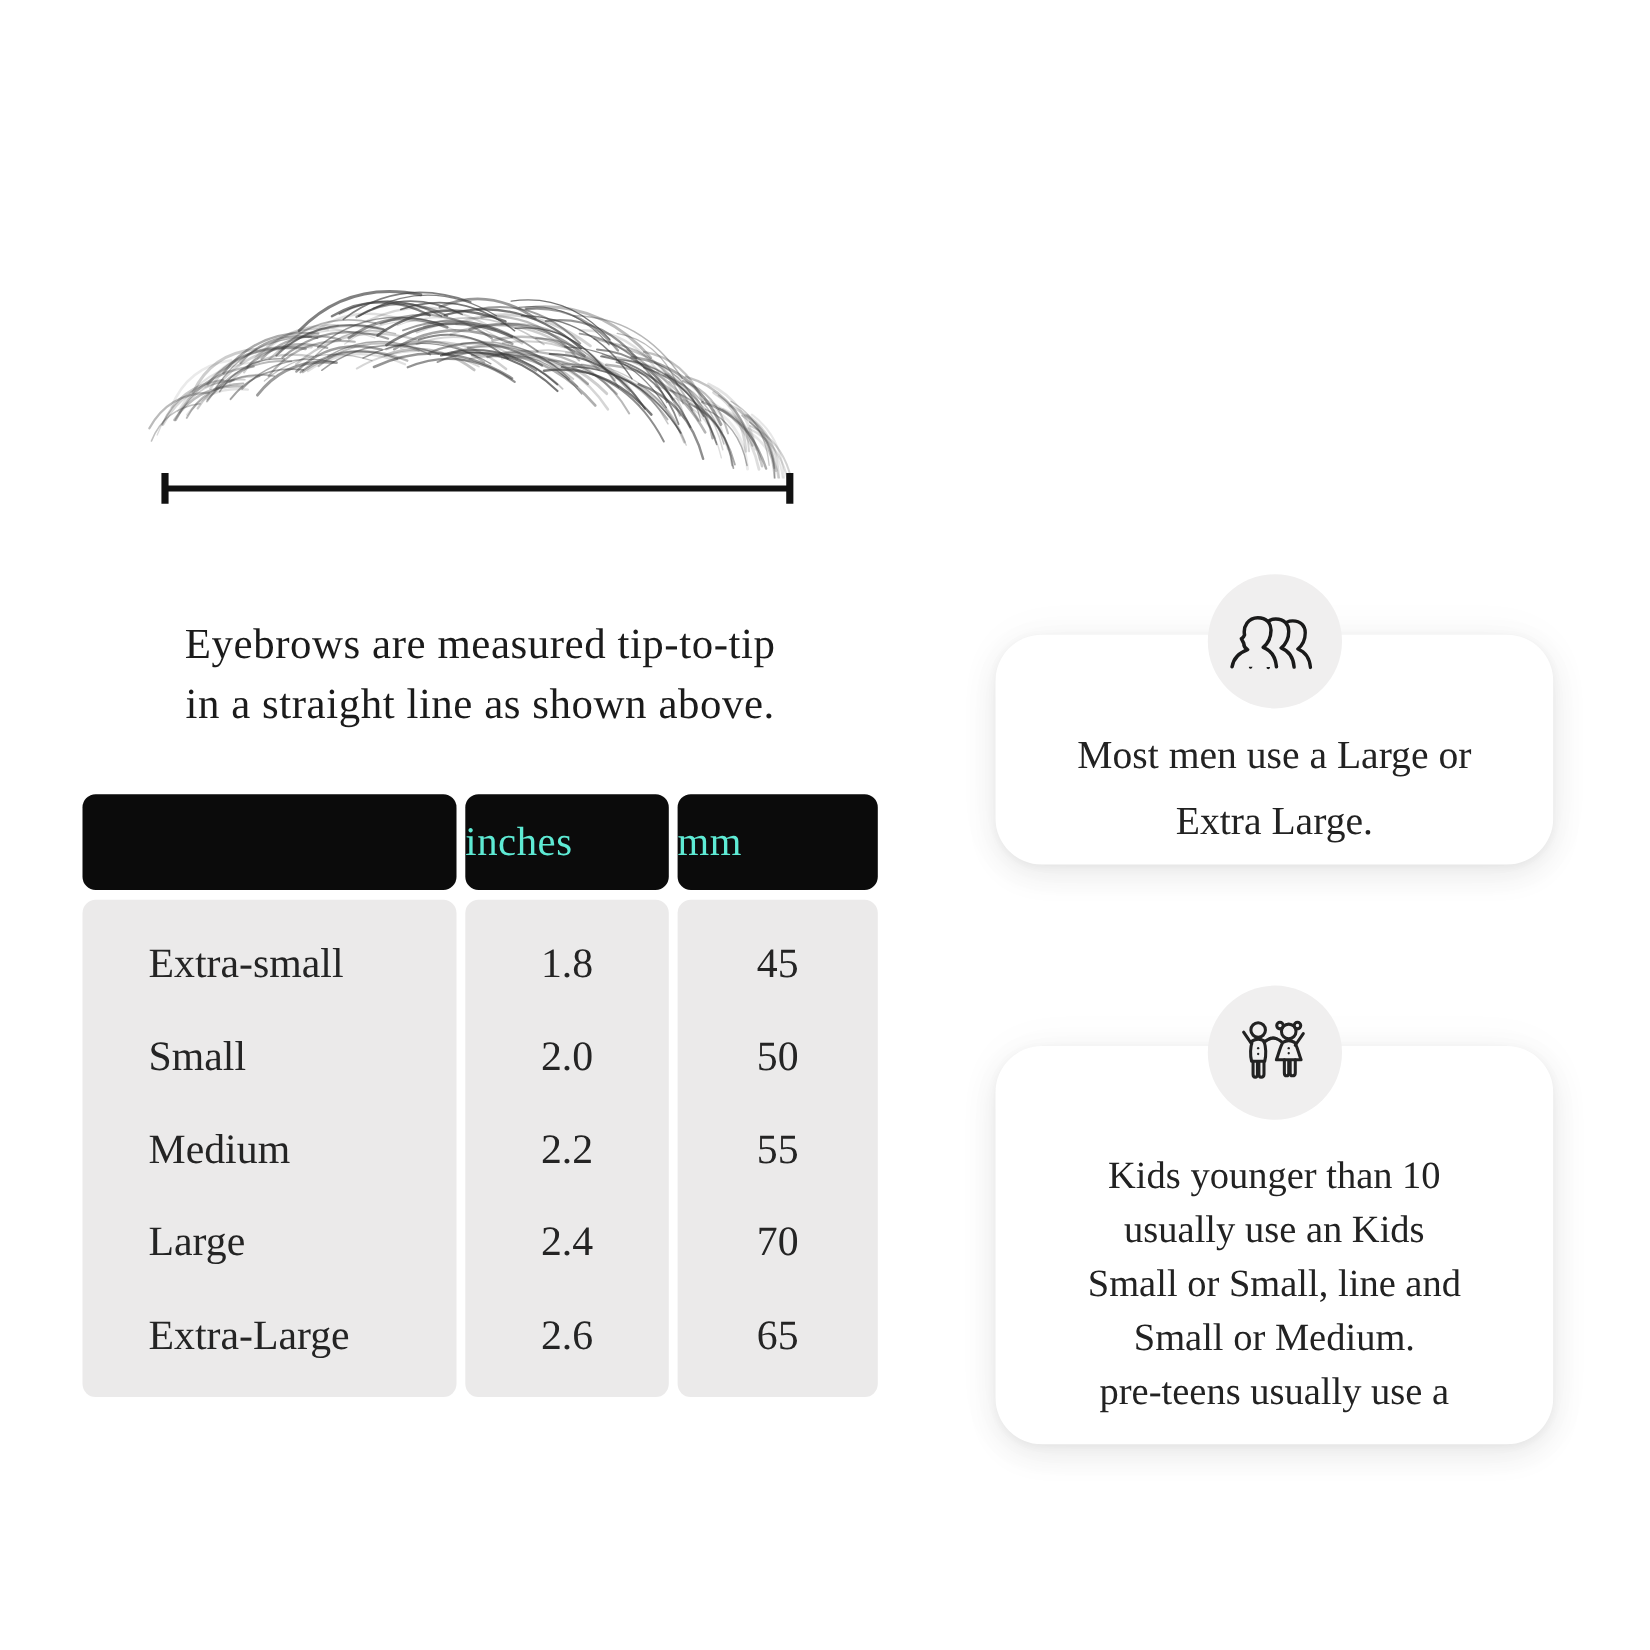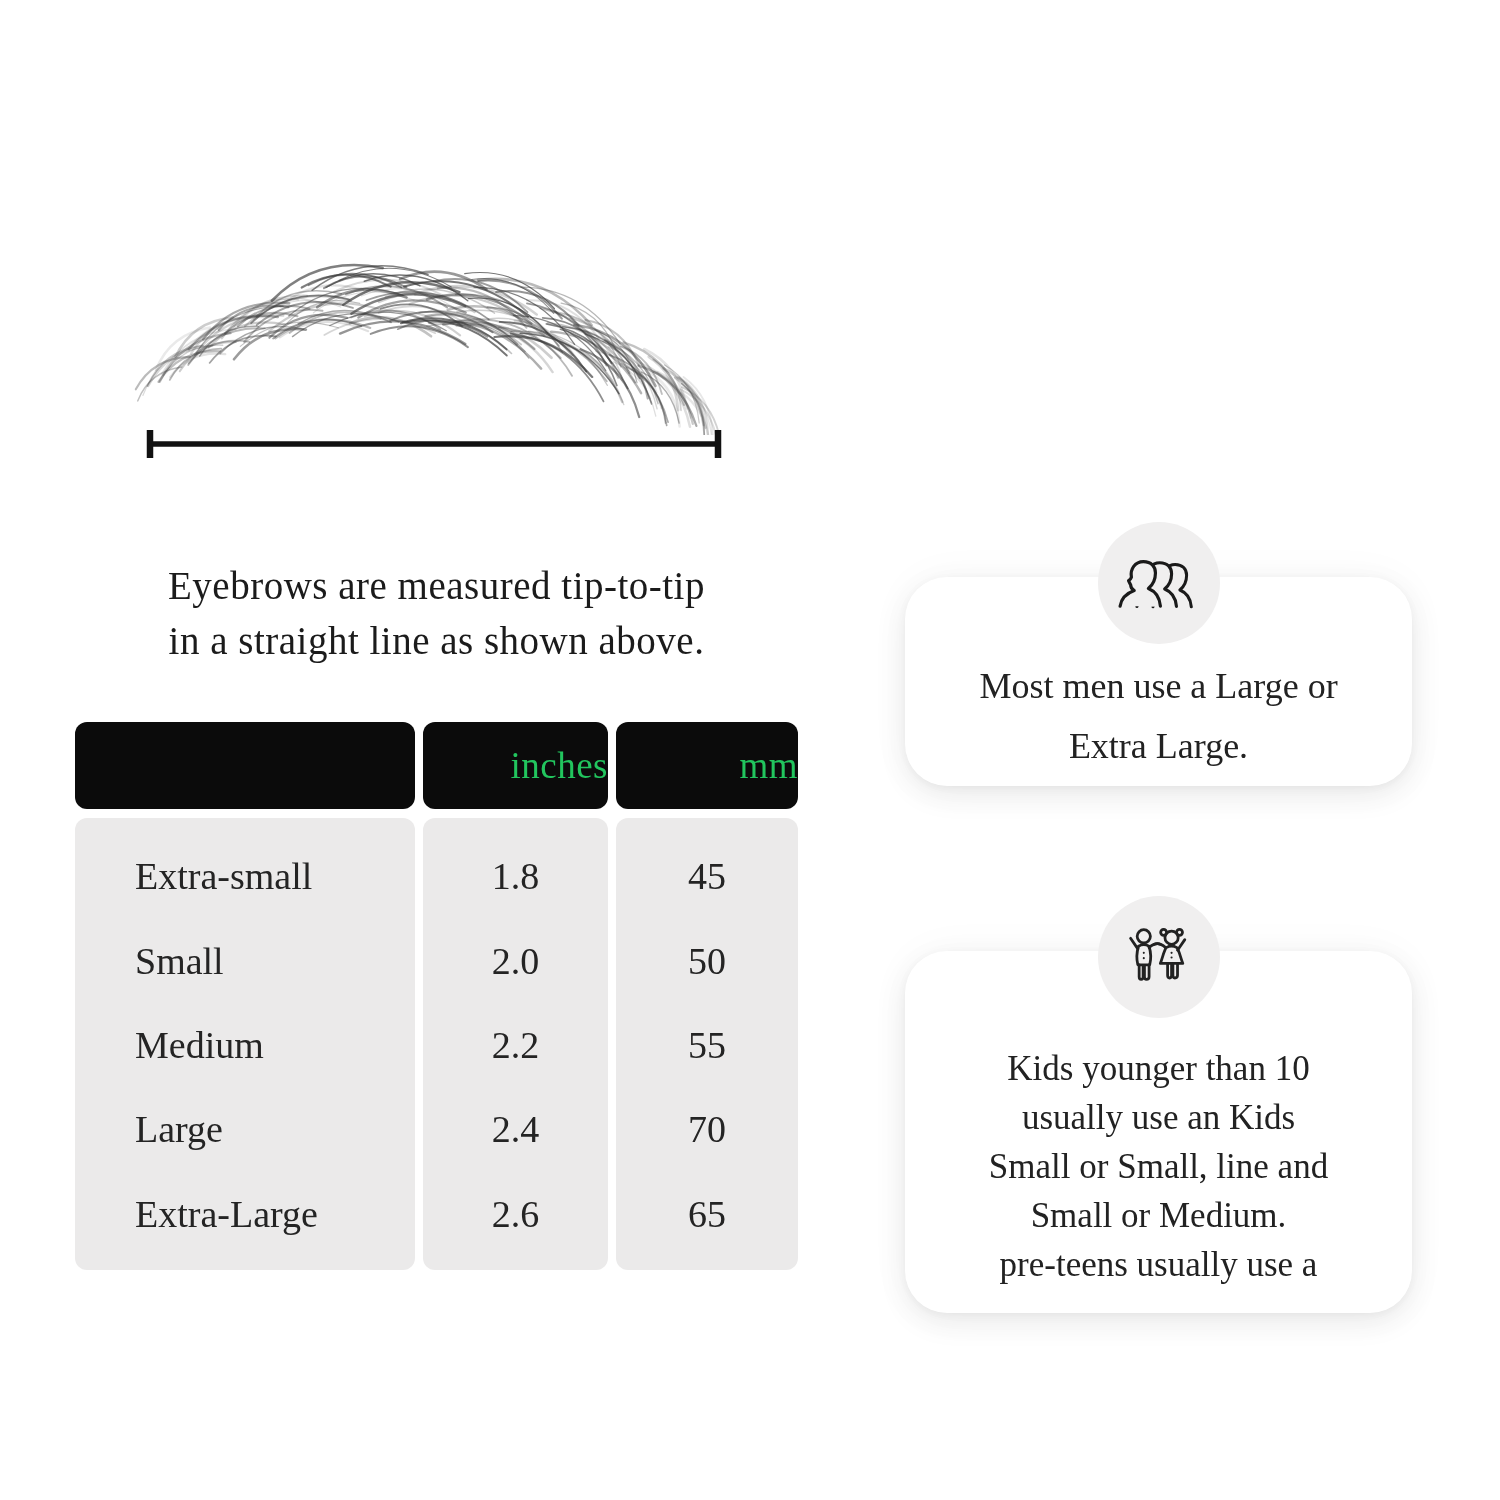--- a/index.html
+++ b/index.html
@@ -15,22 +15,22 @@
     font-size:39px;line-height:55px;letter-spacing:.5px;color:#1b1b1b;margin-top:44px;
   }
   
   .th,.tb{position:absolute;border-radius:12px;}
   .th{top:722px;height:87px;background:#0b0b0b;}
   .tb{top:818px;height:452px;background:#ebeaea;}
   .col1{left:75px;width:340px;}
   .col2{left:423px;width:185px;}
   .col3{left:616px;width:182px;}
   .th span{
-    display:block;width:100%;text-align:right;line-height:87px;
-    color:#22c55e;font-size:37px;letter-spacing:.5px;border-radius:20px;
+    display:block;width:100%;text-align:left;line-height:87px;
+    color:#5eead4;font-size:37px;letter-spacing:.5px;border-radius:20px;
   }
   .rows{
     position:absolute;left:75px;top:818px;width:723px;height:344px;
     display:grid;grid-template-columns:340px 8px 185px 8px 182px;
     grid-auto-rows:84.4px;padding-top:16px;box-sizing:border-box;
   }
   .rows .cell{font-size:38px;display:flex;align-items:center;color:#242424;}
   .rows .lbl{padding-left:60px;}
   .rows .val{justify-content:center;}
   .rows .gap{pointer-events:none;}

